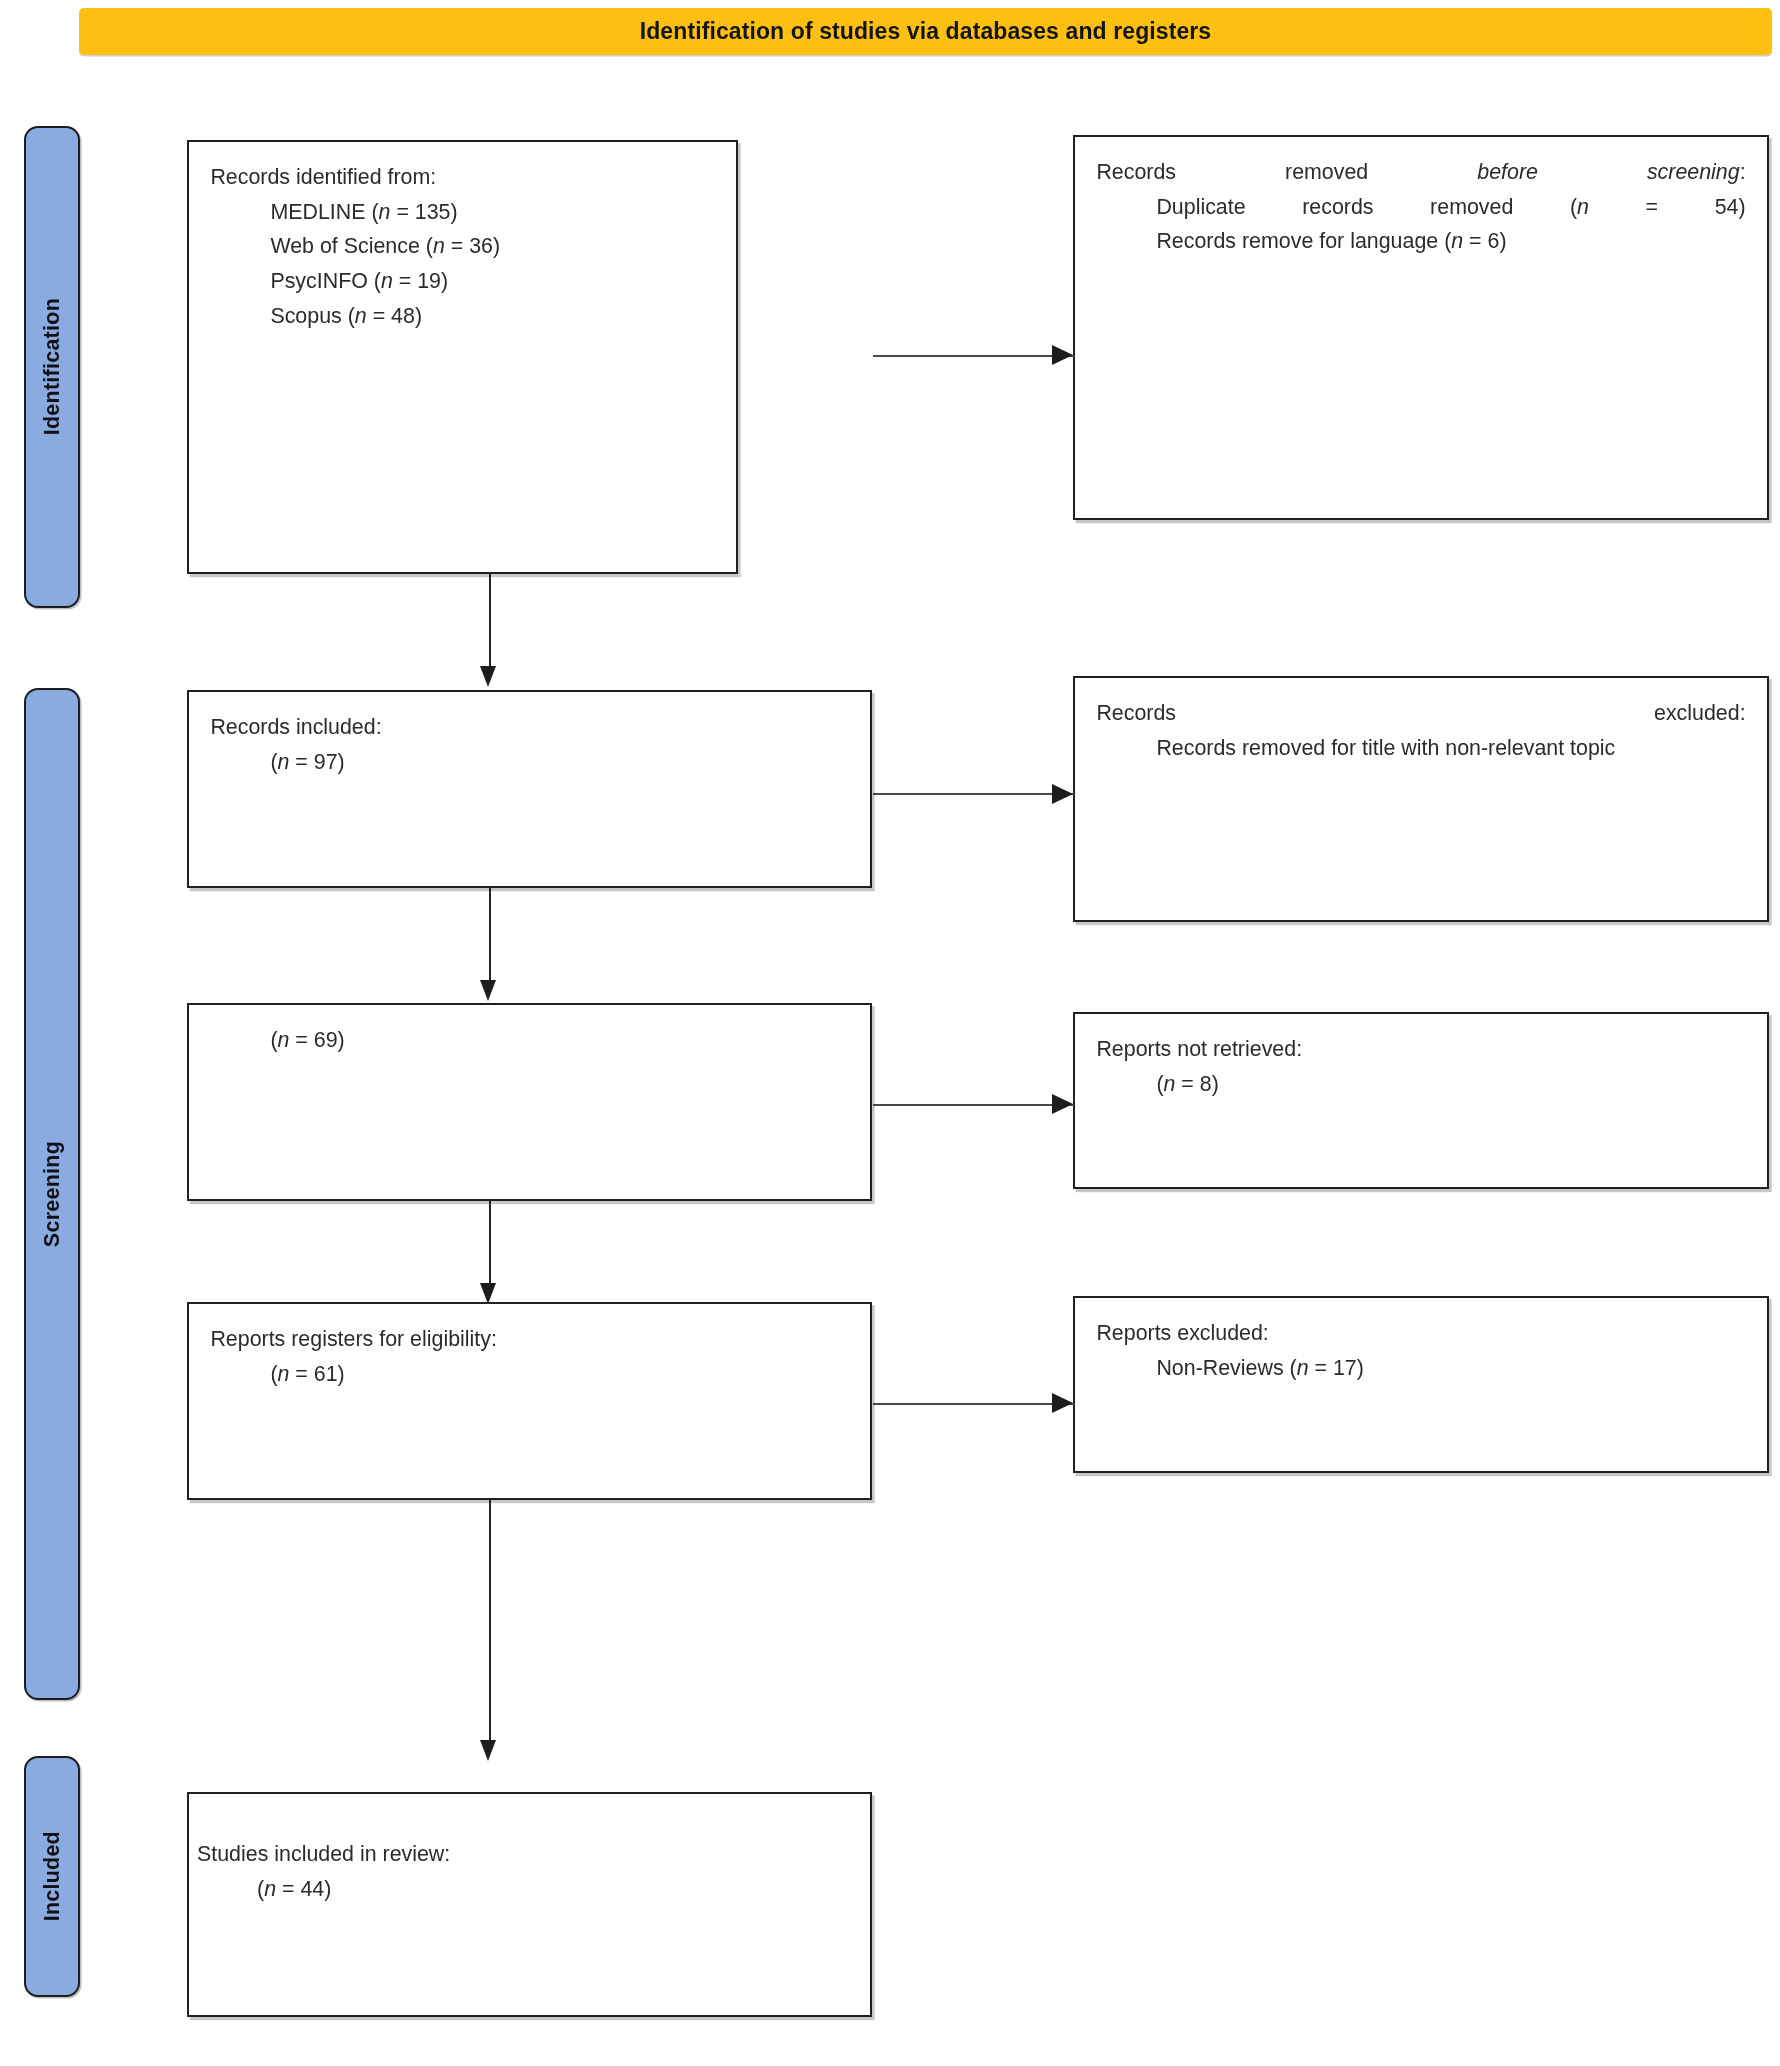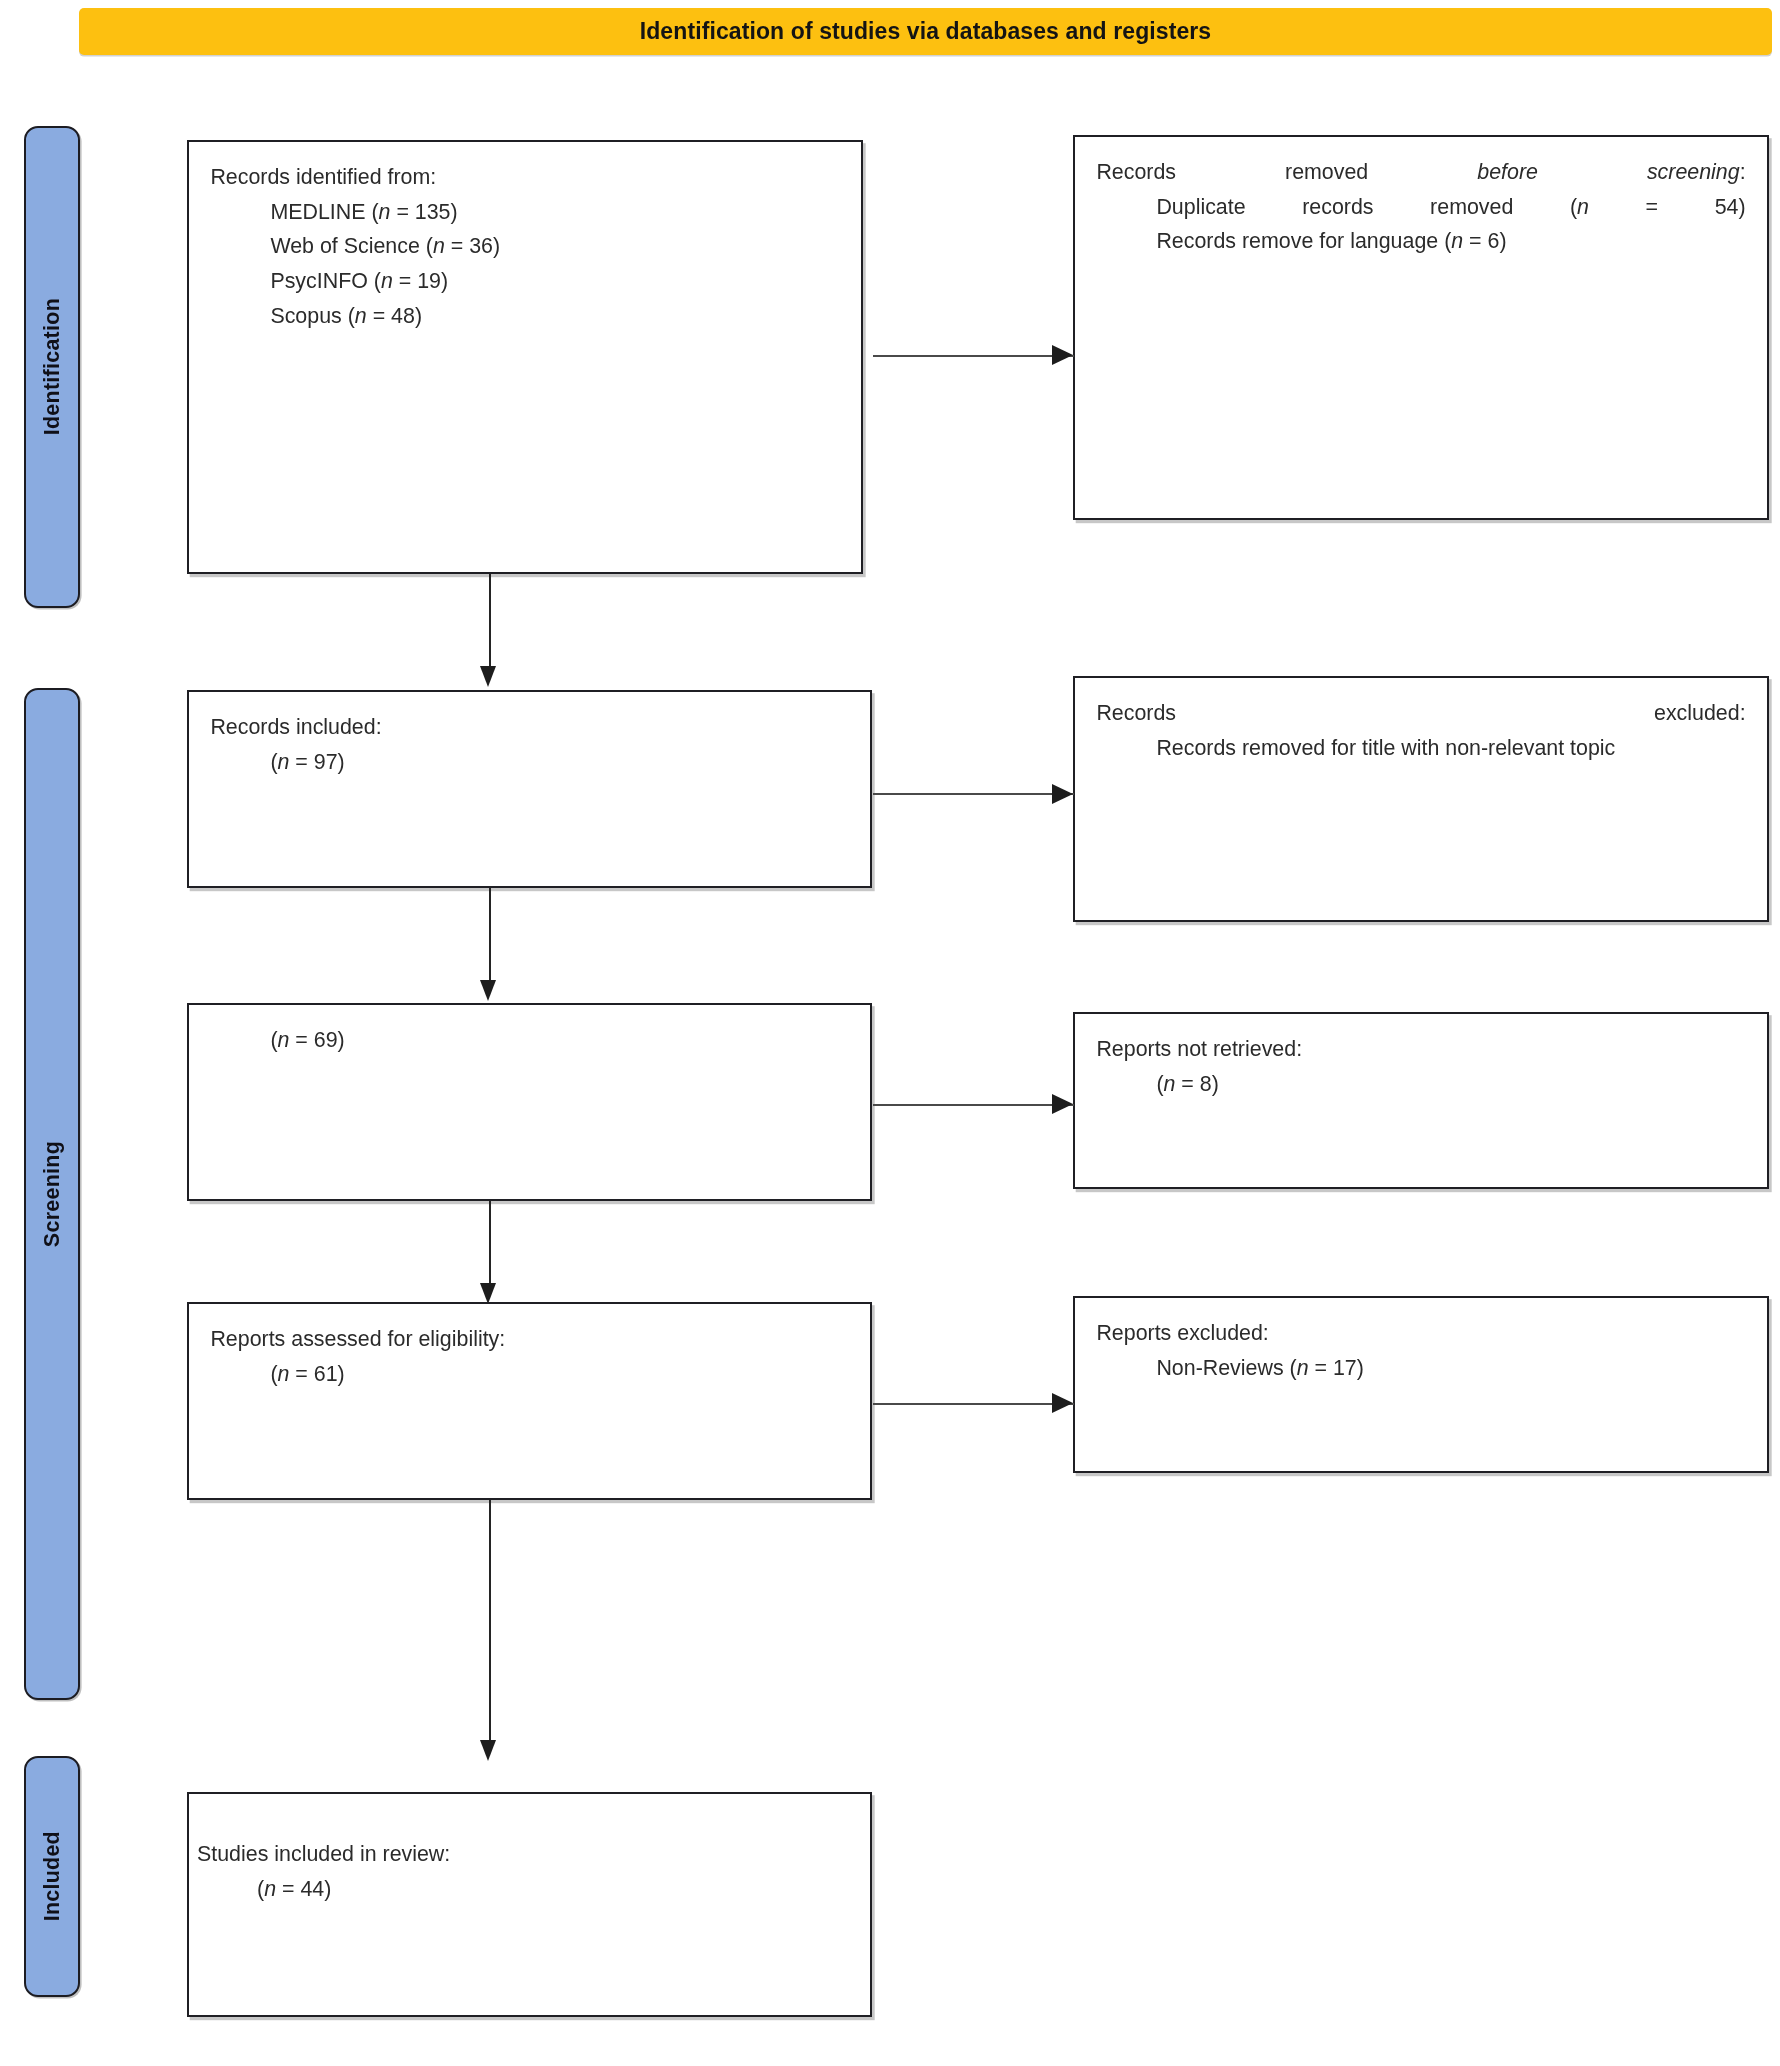--- a/index.html
+++ b/index.html
@@ -130,21 +130,21 @@
   </div>
 
   <div class="rail" style="left:24px; top:688px; width:56px; height:1012px;">
     <span class="rail-label">Screening</span>
   </div>
 
   <div class="rail" style="left:24px; top:1756px; width:56px; height:241px;">
     <span class="rail-label">Included</span>
   </div>
 
-  <div class="box" style="left:187px; top:140px; width:676px; height:434px;">
+  <div class="box" style="left:187px; top:140px; width:551px; height:434px;">
     <span class="lead">Records identified from:</span>
     <span class="indent">MEDLINE (<span class="n-italic">n</span> = 135)</span>
     <span class="indent">Web of Science (<span class="n-italic">n</span> = 36)</span>
     <span class="indent">PsycINFO (<span class="n-italic">n</span> = 19)</span>
     <span class="indent">Scopus (<span class="n-italic">n</span> = 48)</span>
   </div>
 
   <div class="box justify" style="left:1073px; top:135px; width:696px; height:385px;">
     <span class="lead"><span>Records removed </span><span class="em">before screening</span><span>:</span></span>
     <span class="indent">Duplicate records removed (<span class="n-italic">n</span> = 54)</span>
@@ -182,21 +182,21 @@
     <span class="indent">(<span class="n-italic">n</span> = 8)</span>
   </div>
 
   <div class="hline" style="left:873px; top:1104px; width:201px;"></div>
   <div class="arrow-right" style="left:1052px; top:1094px;"></div>
 
   <div class="vline" style="left:489px; top:1201px; height:95px;"></div>
   <div class="arrow-down" style="left:480px; top:1283px;"></div>
 
   <div class="box" style="left:187px; top:1302px; width:685px; height:198px;">
-    <span class="lead">Reports assessed for eligibility:</span>
+    <span class="lead">Reports registers for eligibility:</span>
     <span class="indent">(<span class="n-italic">n</span> = 61)</span>
   </div>
 
   <div class="box" style="left:1073px; top:1296px; width:696px; height:177px;">
     <span class="lead">Reports excluded:</span>
     <span class="indent">Non-Reviews (<span class="n-italic">n</span> = 17)</span>
   </div>
 
   <div class="hline" style="left:873px; top:1403px; width:201px;"></div>
   <div class="arrow-right" style="left:1052px; top:1393px;"></div>

